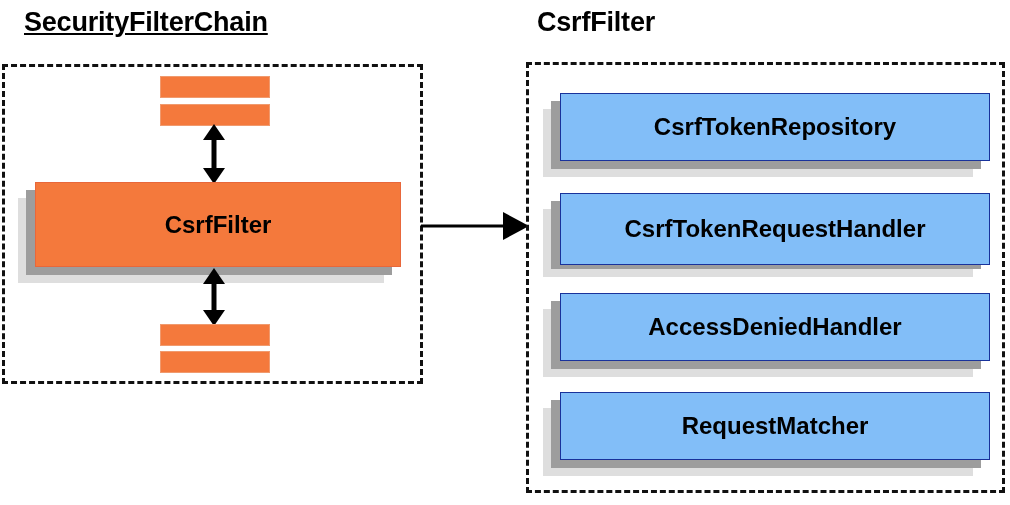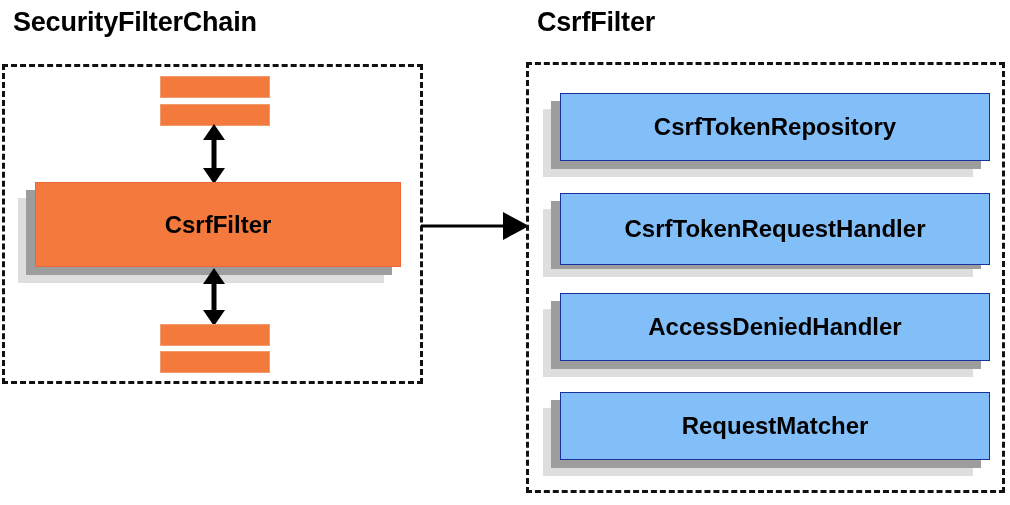--- a/index.html
+++ b/index.html
@@ -26,21 +26,21 @@
   .panel-title {
     position: absolute;
     font-family: "Liberation Sans", sans-serif;
     font-weight: bold;
     font-size: 27px;
     line-height: 34px;
     color: #000000;
     white-space: nowrap;
     letter-spacing: -0.2px;
   }
-  #title-left  { left: 13px;  top: 5px; }
+  #title-left  { left: 24px;  top: 5px; text-decoration: underline; }
   #title-right { left: 537px; top: 5px; }
 
   
   .dashed-box {
     position: absolute;
     border: 3px dashed #111111;
     background: transparent;
     box-sizing: border-box;
   }
   #box-left  { left: 2px;   top: 64px; width: 421px; height: 320px; }

